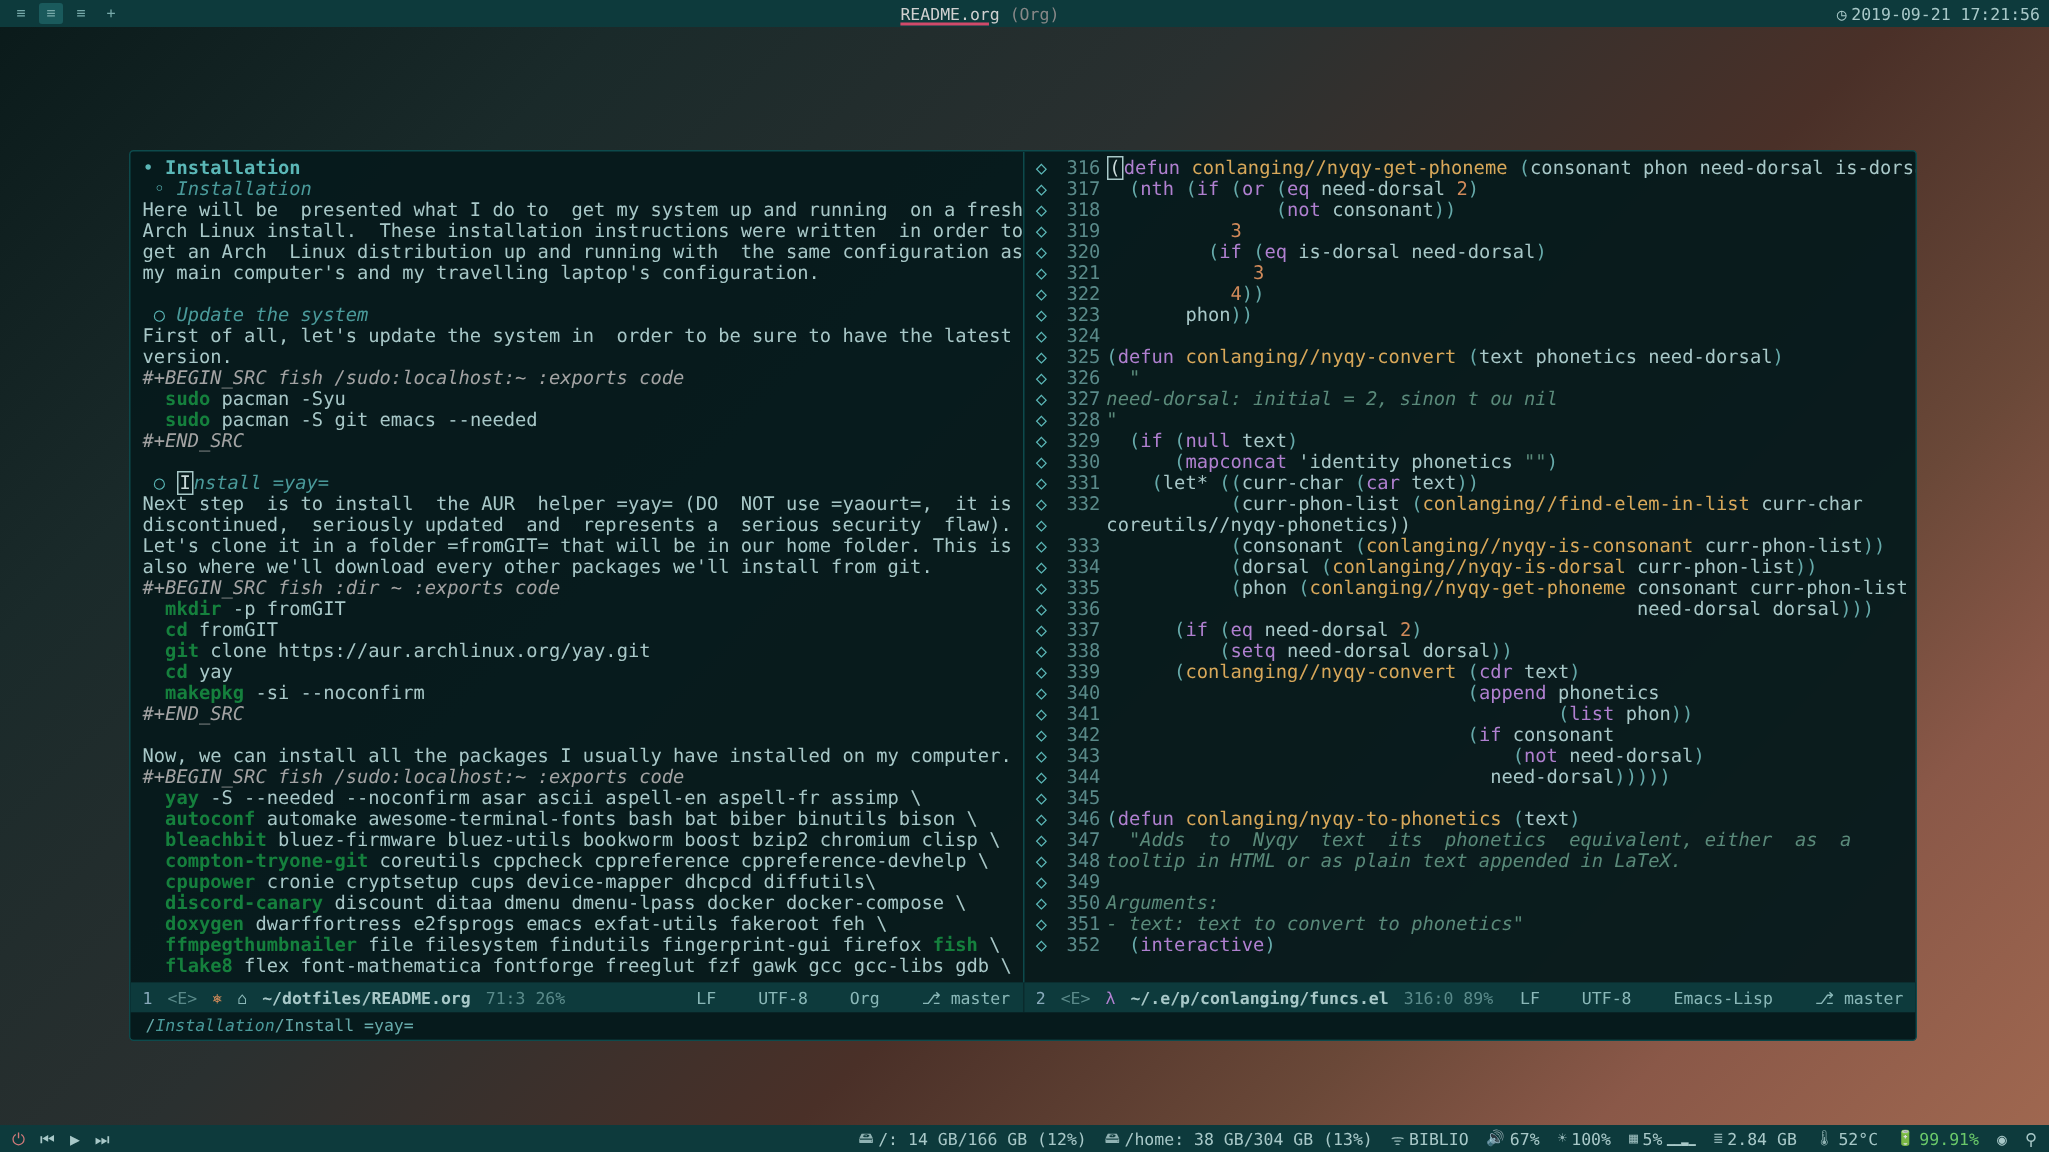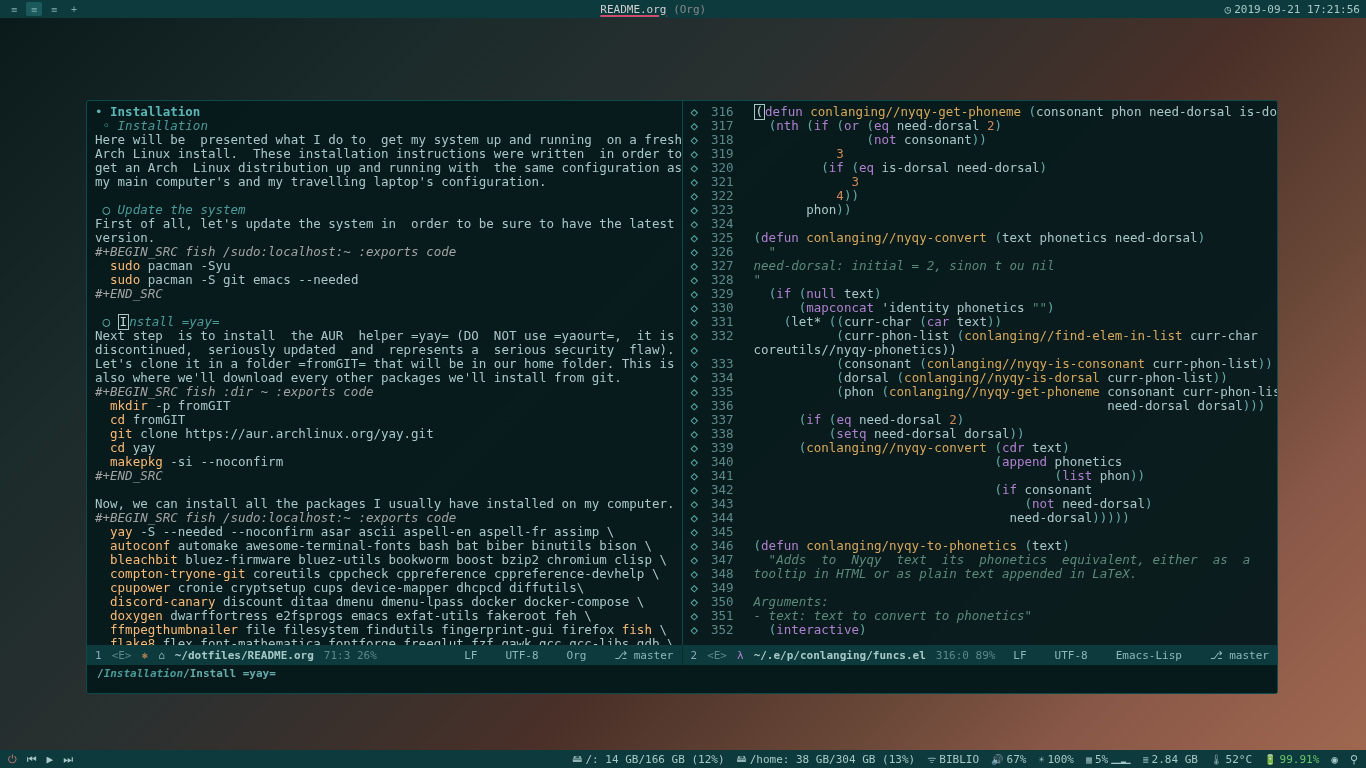--- a/index.html
+++ b/index.html
@@ -48,53 +48,52 @@
 }
 .panes { flex: 1; display: flex; overflow: hidden; }
 .pane { flex: 1; overflow: hidden; position: relative; }
 .pane + .pane { border-left: 1px solid #0d4a4c; }
 .pane-content { padding: 4px 8px 4px 8px; line-height: 14px; white-space: pre; overflow: hidden; }
 .hdr2 { color: #5bb7b7; font-weight: bold; }
 .hdr3 { color: #4a9a9a; font-style: italic; }
 .bullet { color: #5bb7b7; }
 .txt { color: #a8c8c8; }
 .cmt { color: #a3a3a3; font-style: italic; }
-.kw { color: #fdba74; font-weight: normal; }
+.kw { color: #15803d; font-weight: bold; }
 .kw2 { color: #b080d0; }
 .str { color: #5a8a7a; font-style: italic; }
 .num { color: #d08a5a; }
 .fn { color: #d8a85a; }
 .paren { color: #6aa; }
 .cursor-box { display: inline-block; border: 1px solid #a8c8c8; padding: 0 1px; margin: -1px 0; }
 
-.ln { display: inline-block; width: 28px; text-align: right; color: #5a8a8a; margin-right: 20px; }
+.ln { display: inline-block; width: 28px; text-align: right; color: #5a8a8a; margin-right: 4px; }
 .decor { color: #5bb7b7; }
 
 .modeline-row { display: flex; background: #0a2a2c; }
 .modeline {
   flex: 1;
   height: 20px;
   background: #0d3a3c;
   display: flex;
   align-items: center;
   padding: 0 8px;
   font-size: 11px;
   color: #8ab8b8;
   gap: 10px;
 }
 .modeline + .modeline { border-left: 1px solid #0a2a2c; }
 .modeline .ln-ind { color: #8ab; }
 .modeline .path { color: #a8c8c8; font-weight: bold; }
 .modeline .dim { color: #5a8a8a; }
 .modeline .right { margin-left: auto; display: flex; gap: 28px; }
 .minibuffer {
-  height: 28px; padding: 2px 10px;
+  height: 18px; padding: 2px 10px;
   font-size: 11px; color: #4a9a9a;
   background: rgba(6,26,28,0.96);
-  font-weight: bold;
 }
 .minibuffer .sl { color: #6aa; }
 .minibuffer .seg { color: #4a9a9a; font-style: italic; }
 
 .bottombar {
   position: absolute; bottom: 0; left: 0; right: 0;
   height: 18px;
   background: #0d3a3c;
   display: flex; align-items: center;
   padding: 0 8px;

